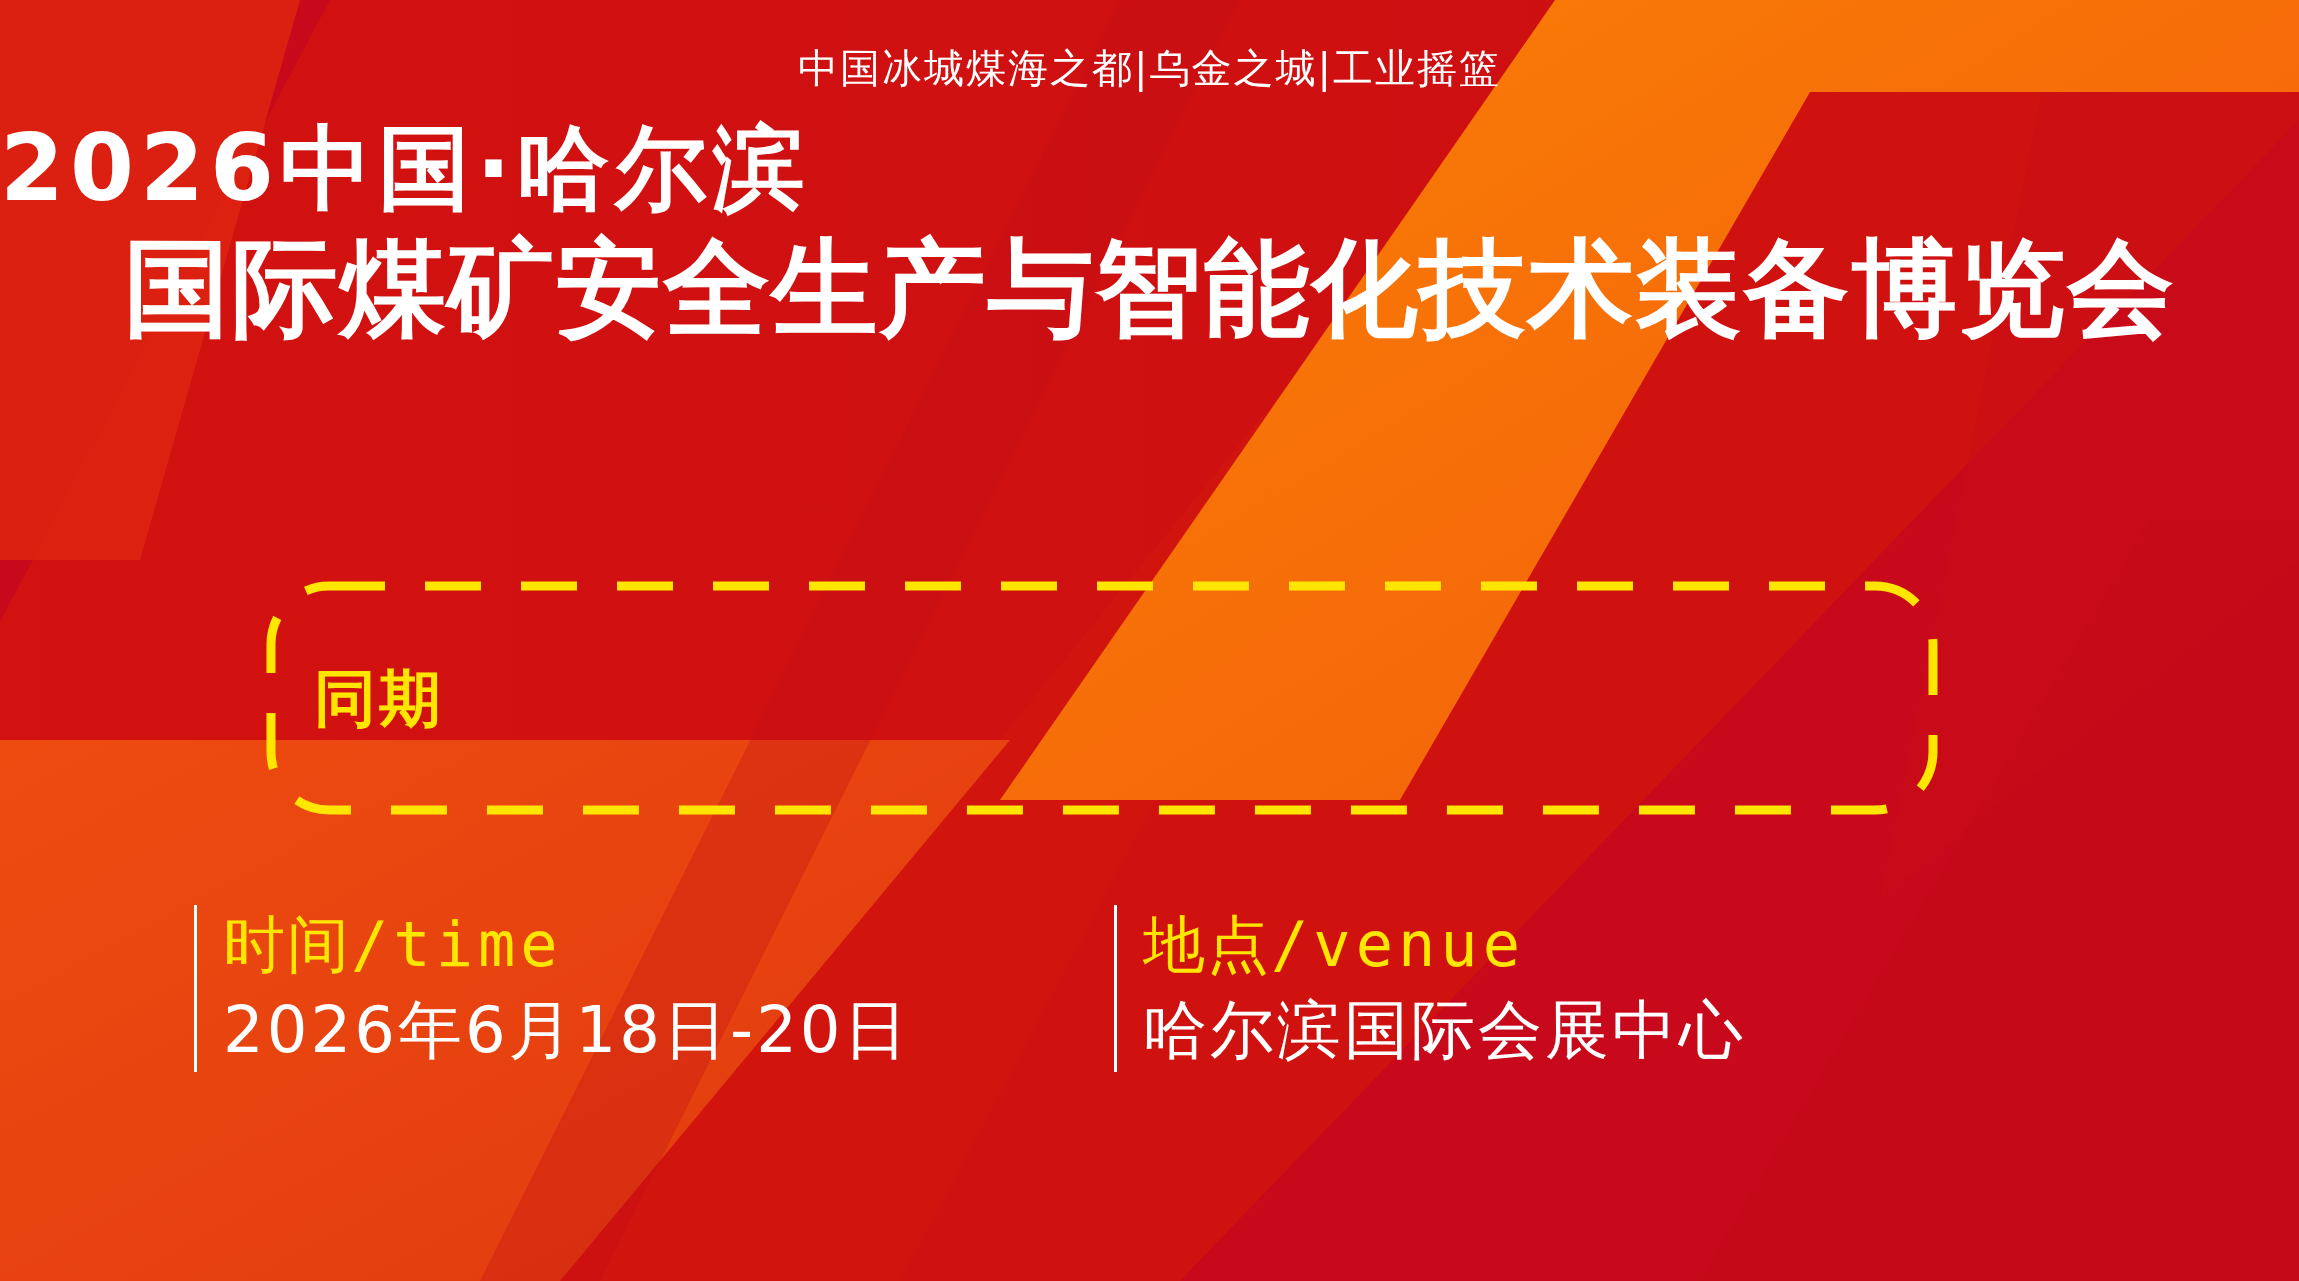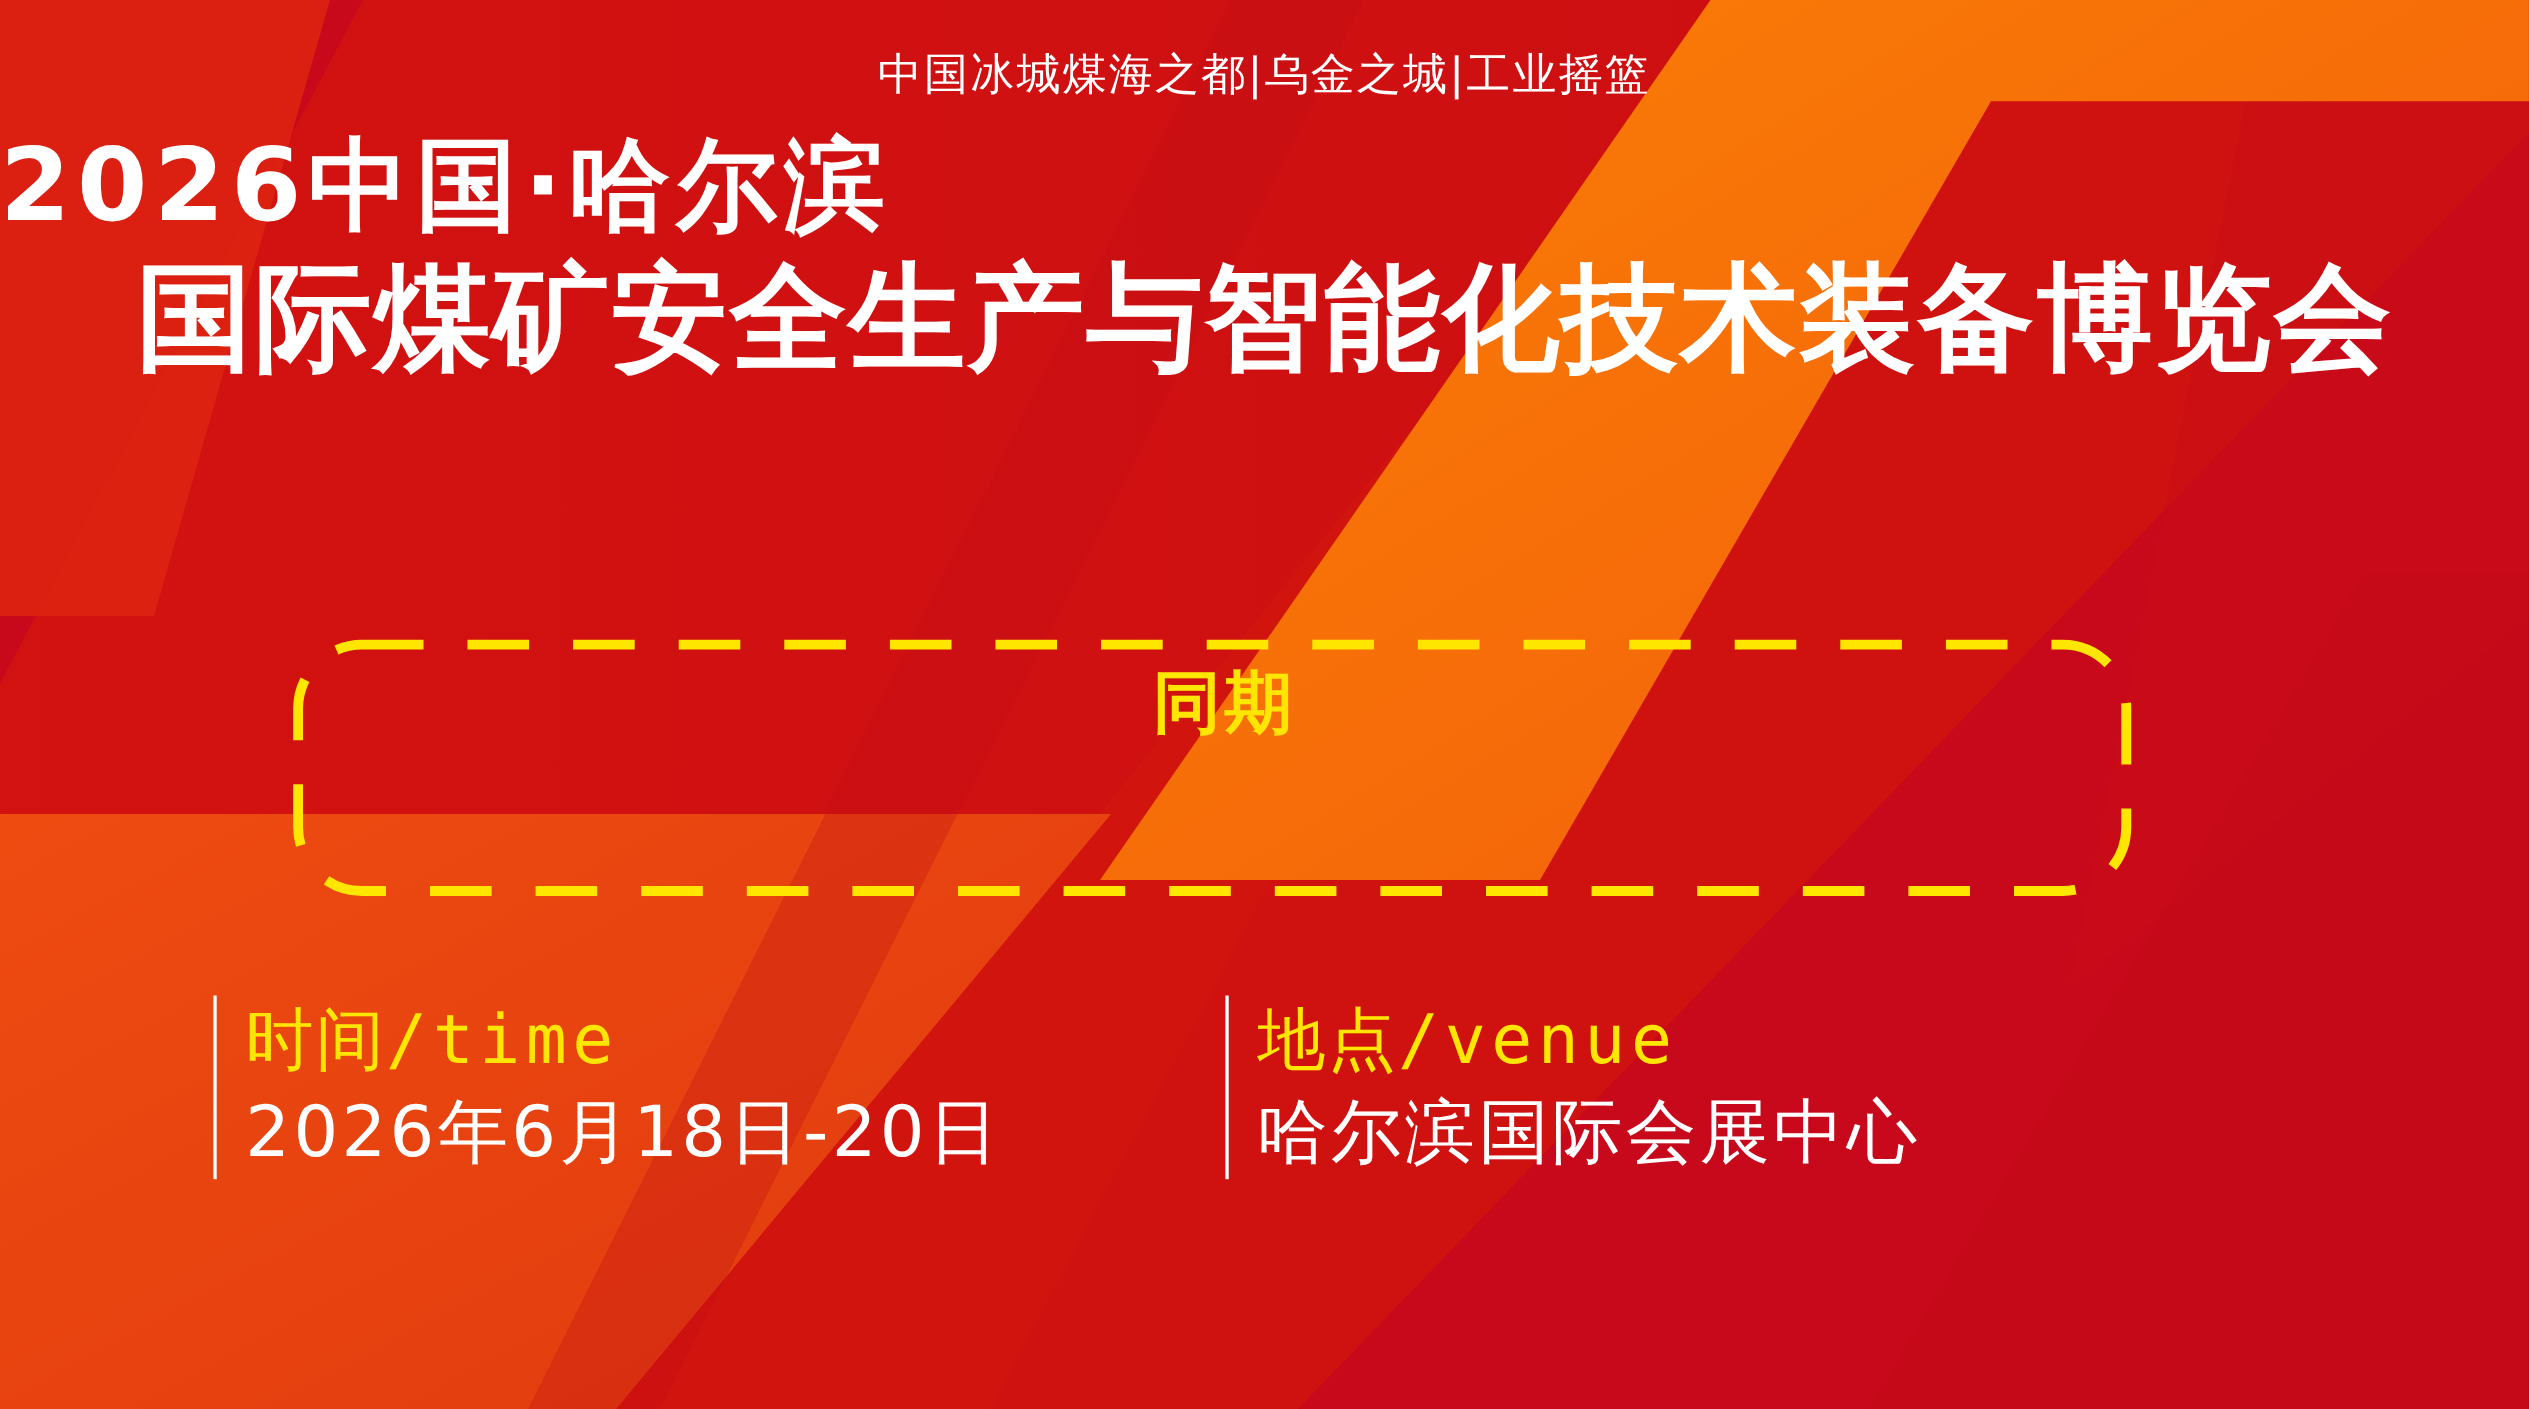--- a/index.html
+++ b/index.html
@@ -86,21 +86,21 @@
     width: 100%;
     height: 100%;
   }
   .concurrent-rows {
     position: absolute;
     left: 52px;
     top: 20px;
     right: 30px;
     bottom: 18px;
     display: flex;
-    flex-direction: row;
+    flex-direction: column;
     justify-content: center;
     gap: 6px;
   }
   .crow {
     display: flex;
     align-items: baseline;
     white-space: nowrap;
   }
   .crow-key {
     color: #ffe600;

